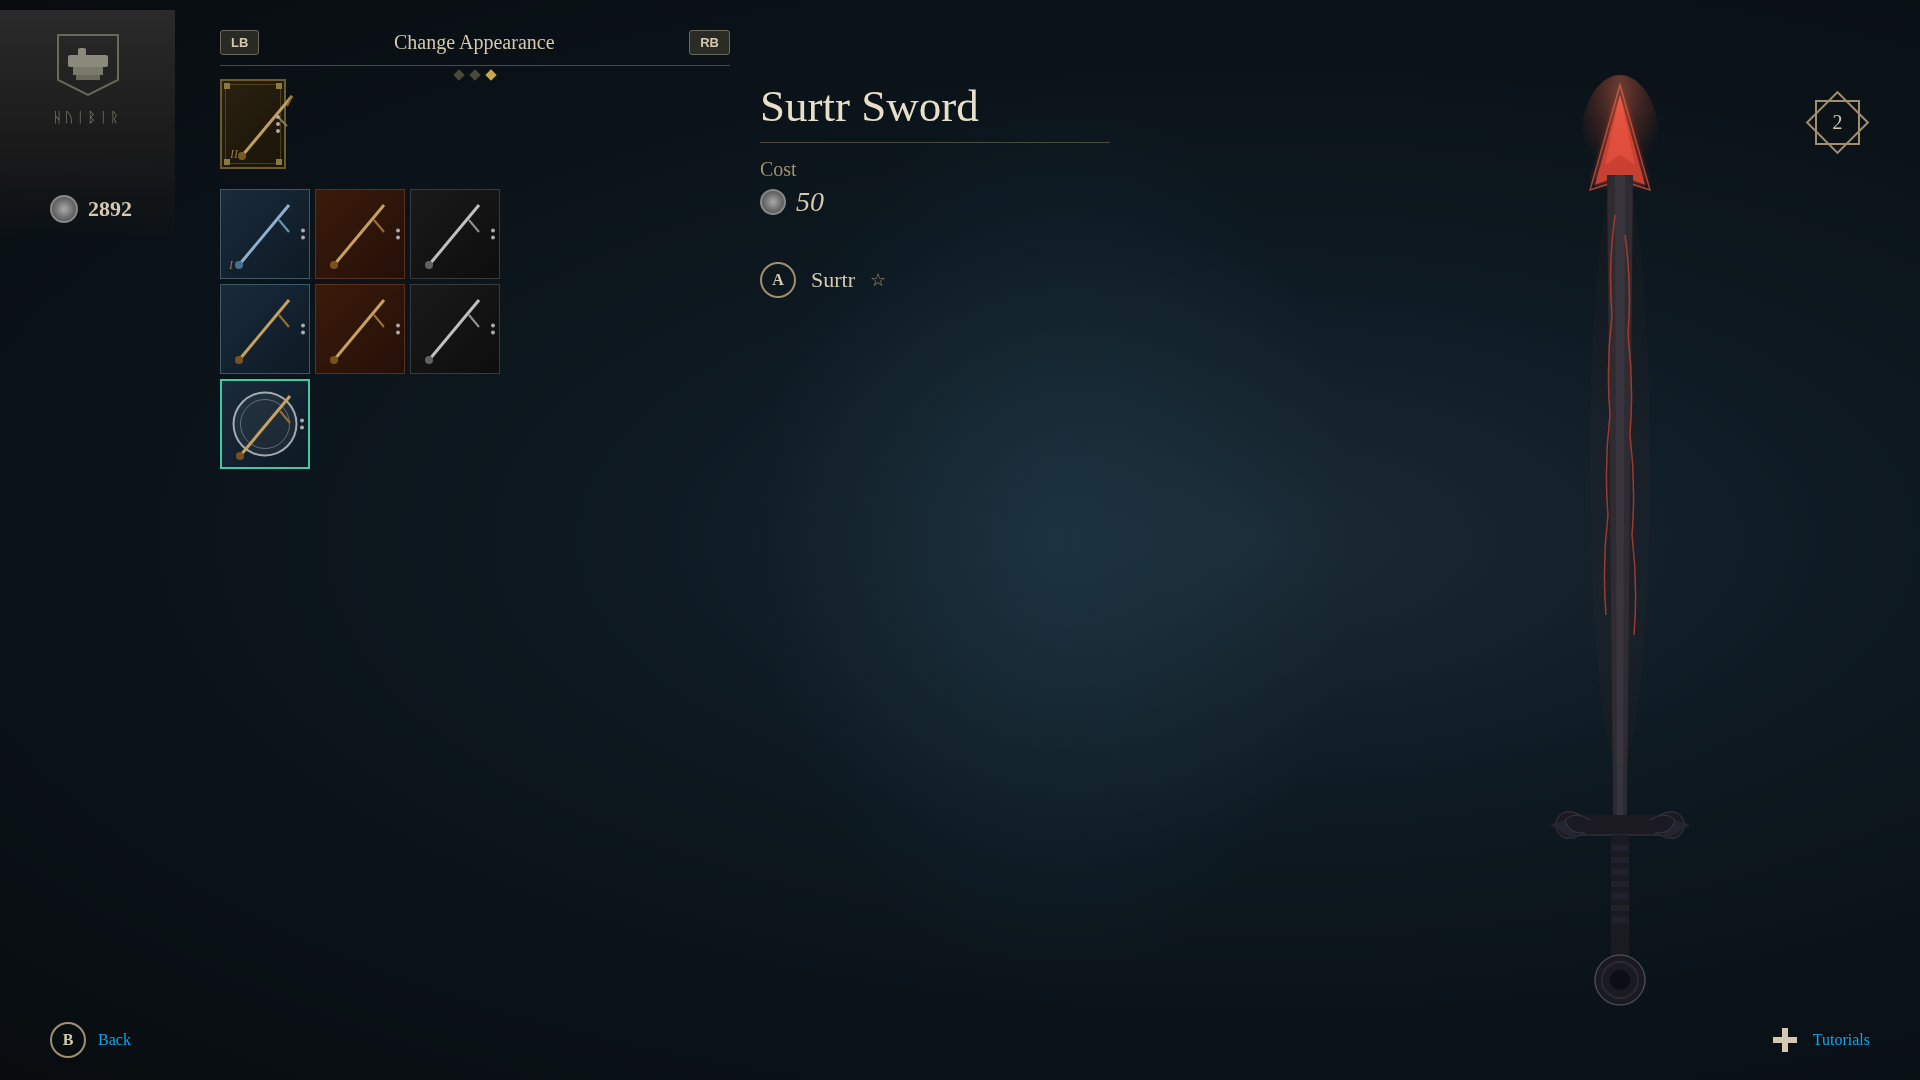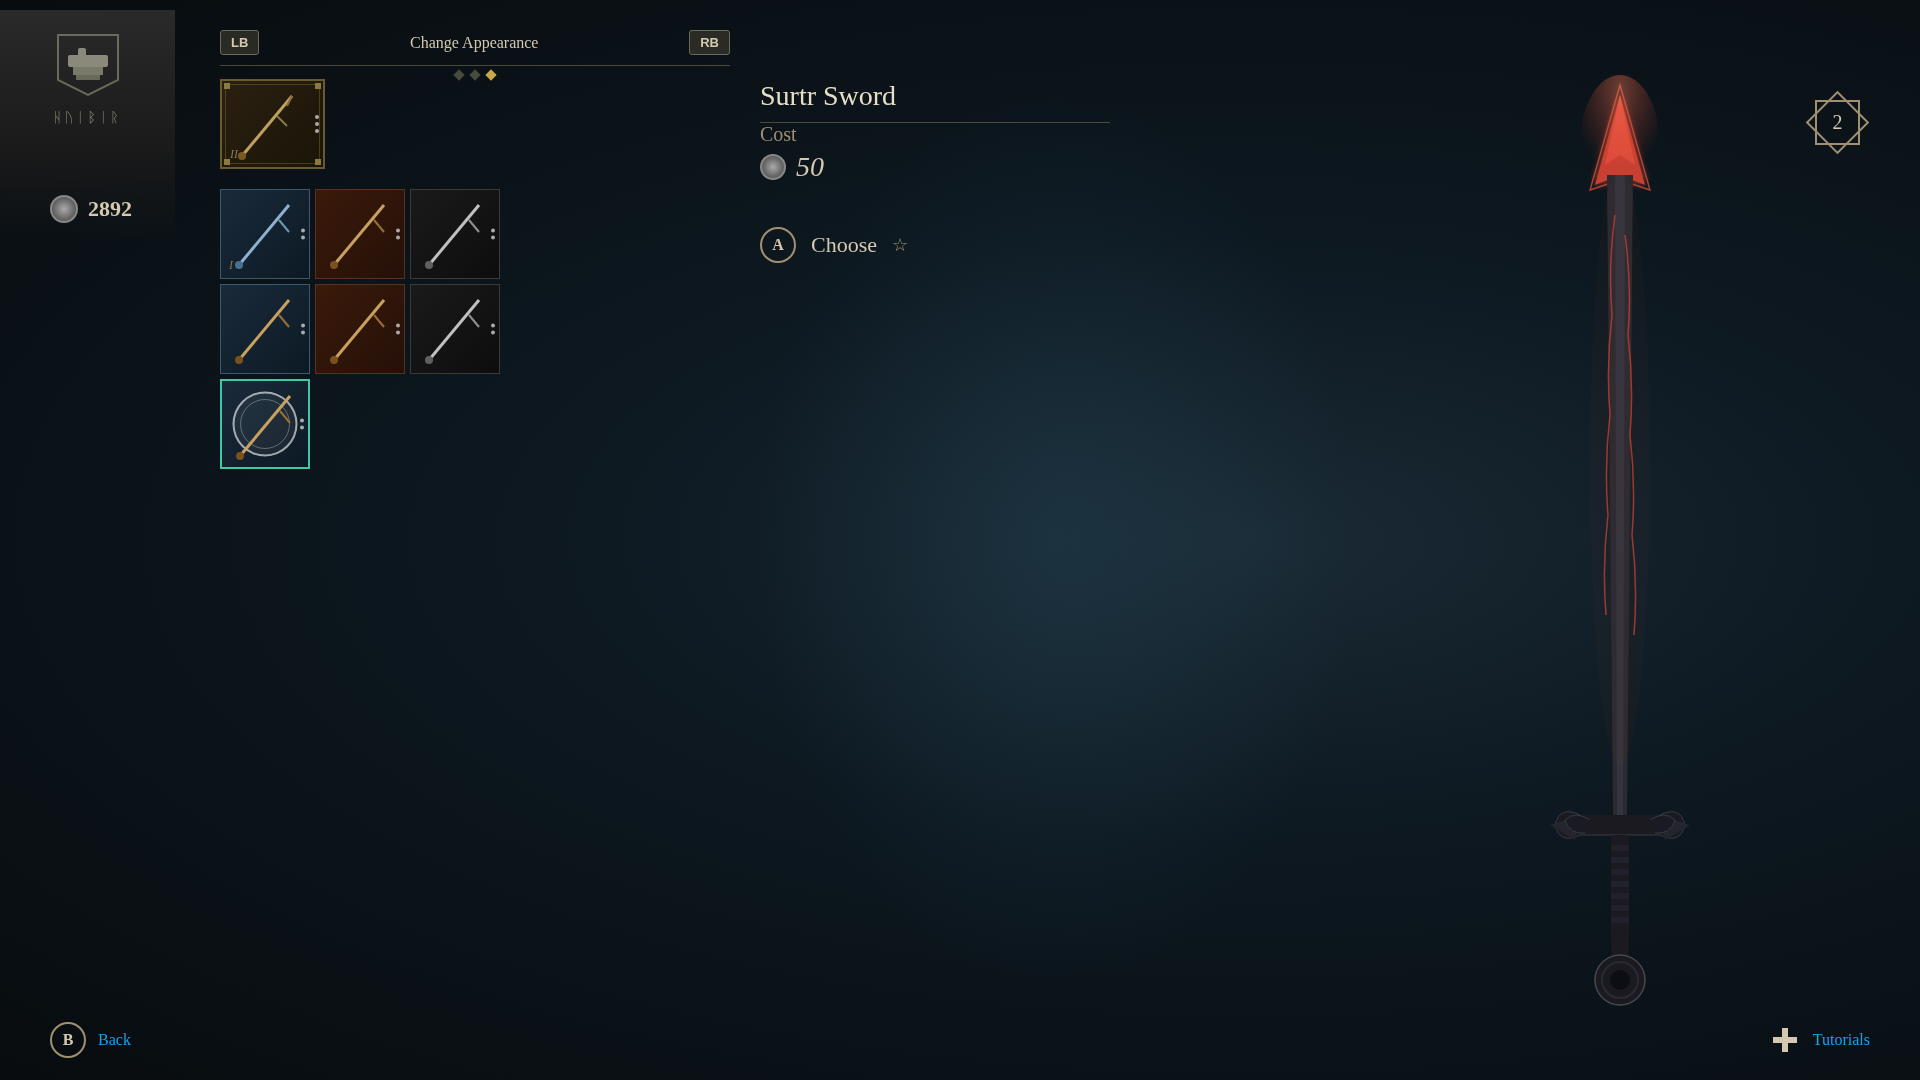--- a/index.html
+++ b/index.html
@@ -123,21 +123,21 @@
       border: 1px solid #6a6a5a;
       color: #d4c9b0;
       padding: 4px 10px;
       font-size: 13px;
       font-weight: bold;
       border-radius: 3px;
       cursor: pointer;
     }
 
     .nav-label {
-      font-size: 16px;
+      font-size: 20px;
       color: #d4c9b0;
       flex: 1;
       text-align: center;
     }
 
     .nav-dots {
       display: flex;
       gap: 8px;
       justify-content: center;
       margin-top: 5px;
@@ -157,21 +157,21 @@
     
     .section-label {
       font-size: 18px;
       color: #a09070;
       margin-top: 20px;
       margin-bottom: 12px;
     }
 
     
     .base-item {
-      width: 105px;
+      width: 66px;
       height: 90px;
       background: linear-gradient(135deg, #2a2010 0%, #1a1508 100%);
       border: 2px solid #6a5a30;
       position: relative;
       cursor: pointer;
       margin-bottom: 20px;
     }
 
     .base-item::before {
       content: '';
@@ -275,25 +275,26 @@
     
     .item-info-panel {
       position: absolute;
       top: 80px;
       left: 760px;
       width: 350px;
       z-index: 10;
     }
 
     .item-title {
-      font-size: 28px;
+      font-size: 45px;
       color: #e8dfc8;
       font-weight: normal;
       border-bottom: 1px solid #4a4a3a;
       padding-bottom: 10px;
+      margin-bottom: 15px;
     }
 
     .cost-section {
       margin-bottom: 39px;
     }
 
     .cost-label {
       font-size: 20px;
       color: #a09070;
       margin-bottom: 5px;
@@ -611,21 +612,21 @@
     <div class="cost-value">
       <div class="cost-icon"></div>
       <span class="cost-amount">50</span>
     </div>
   </div>
 
   <div class="apply-button">
     <div class="button-circle">
       <span class="button-letter">A</span>
     </div>
-    <span class="apply-text">Choose</span>
+    <span class="apply-text">Surtr</span>
     <span class="star-icon">☆</span>
   </div>
 </div>
 
 <div class="counter-badge">
   <div class="counter-badge-diamond"></div>
   <span class="counter-number">2</span>
 </div>
 
 <div class="sword-display">

